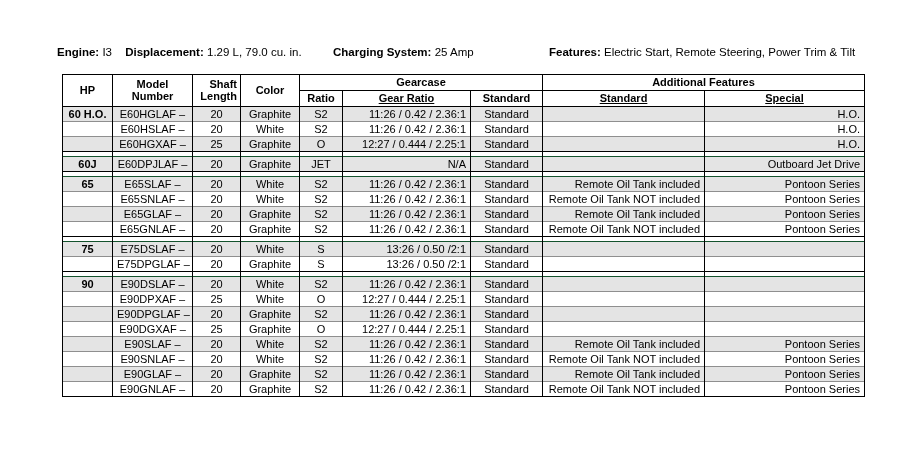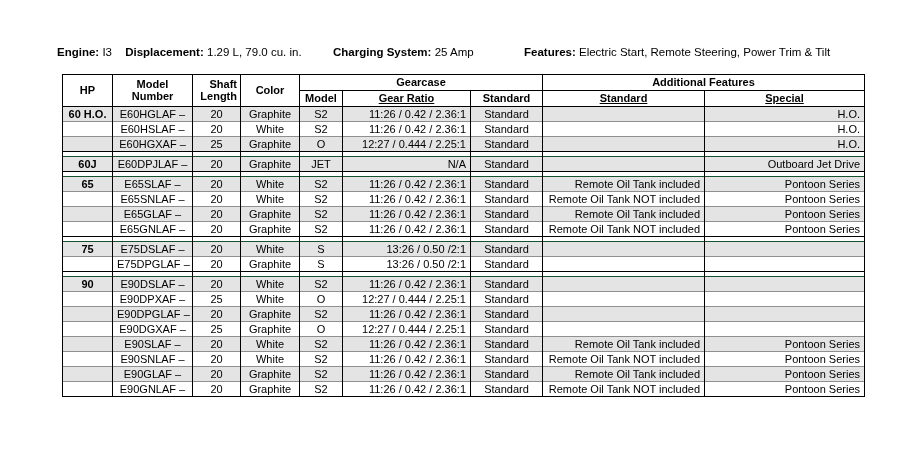--- a/index.html
+++ b/index.html
@@ -9,21 +9,21 @@
     width:900px; height:471px;
     background:#fff;
     font-family:"Liberation Sans", sans-serif;
     color:#000;
     overflow:hidden;
   }
   .info-item { position:absolute; top:46px; font-size:11.5px; white-space:nowrap; }
   .info-item b { font-weight:bold; }
   #info-engine { left:57px; }
   #info-charging { left:333px; }
-  #info-features { left:524px; }
+  #info-features { left:549px; }
   .lbl2 { margin-left:10px; }
 
   table#spec {
     position:absolute; left:62px; top:74px;
     width:802px;
     border-collapse:collapse;
     table-layout:fixed;
     font-size:11px;
     border:1px solid #000;
   }
@@ -105,21 +105,21 @@
     <thead>
       <tr>
         <th rowspan="2">HP</th>
         <th rowspan="2">Model Number</th>
         <th rowspan="2" style="white-space:normal;text-align:right;">Shaft Length</th>
         <th rowspan="2">Color</th>
         <th colspan="3">Gearcase</th>
         <th colspan="2">Additional Features</th>
       </tr>
       <tr>
-        <th>Model</th>
+        <th>Ratio</th>
         <th class="h-left">Gear Ratio</th>
         <th>Standard</th>
         <th class="h-left">Standard</th>
         <th class="h-left">Special</th>
       </tr>
     </thead>
     <tbody>
         <tr class="section-start shaded">
           <td class="col-hp">60 H.O.</td>
           <td class="col-center">E60HGLAF –</td>

